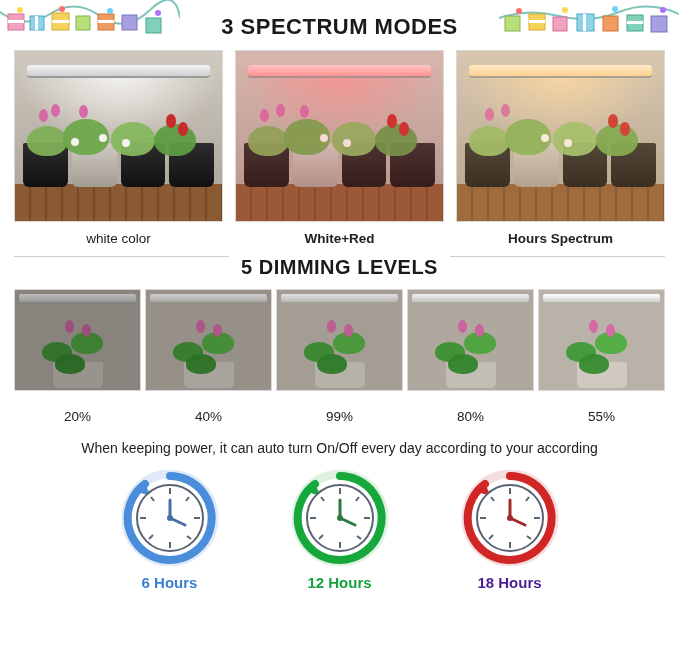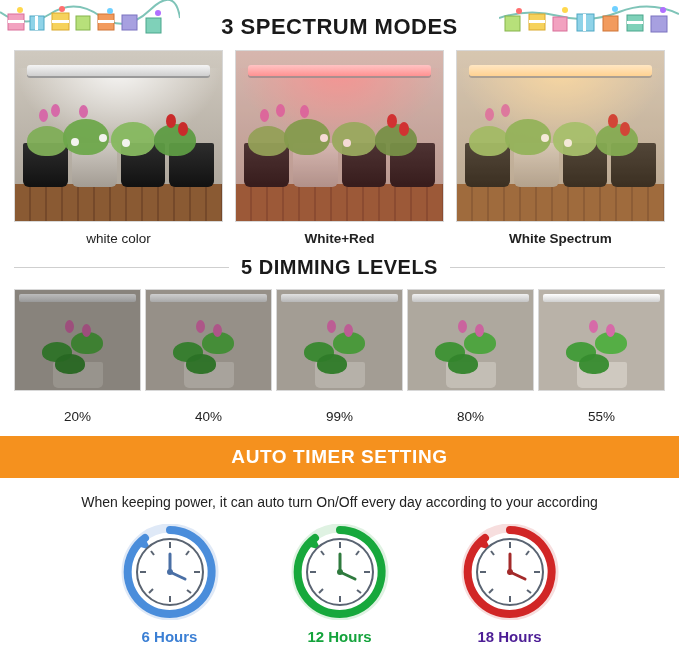--- a/index.html
+++ b/index.html
@@ -22,21 +22,21 @@
   .h-main {
     text-align: center;
     font-size: 22px;
     font-weight: bold;
     letter-spacing: 0.5px;
     color: #1a1a1a;
     margin: 0;
     padding-top: 14px;
   }
   .h-dim-wrap {
-    display: flex; align-items: center; gap: 12px;
+    display: flex; gap: 12px;
     padding: 0 14px; margin-top: 10px;
   }
   .h-dim-wrap .rule { flex: 1; height: 1px; background: #cfcfcf; }
   .h-dim {
     font-size: 20px; font-weight: bold; color: #1a1a1a; letter-spacing: 0.5px;
     white-space: nowrap;
   }
 
   
   .spectrum-row {
@@ -265,21 +265,21 @@
             <div class="bloomp" style="left:12%;top:14%;"></div>
             <div class="bloomp" style="left:20%;top:8%;"></div>
             <div class="bloomr" style="left:74%;top:22%;"></div>
             <div class="bloomr" style="left:80%;top:34%;"></div>
             <div class="bloomw" style="left:40%;top:52%;"></div>
             <div class="bloomw" style="left:52%;top:60%;"></div>
           </div>
           <div class="tint-warm"></div>
         </div>
       </div>
-      <div class="caption bold">White Spectrum</div>
+      <div class="caption bold">Hours Spectrum</div>
     </div>
   </div>
 
   <div class="h-dim-wrap">
     <div class="rule"></div>
     <div class="h-dim">5 DIMMING LEVELS</div>
     <div class="rule"></div>
   </div>
 
   <div class="dim-row">
@@ -358,23 +358,20 @@
           <div class="leaf" style="left:22%;top:54%;width:30px;height:20px;background:#368c2e;"></div>
           <div class="bloomp" style="left:34%;top:10%;"></div>
           <div class="bloomp" style="left:56%;top:16%;"></div>
         </div>
         <div class="dim-shade" style="opacity:0"></div>
       </div>
       <div class="dim-cap">55%</div>
     </div>
   </div>
 
-  <div class="banner">
-    <div class="banner-text">AUTO TIMER SETTING</div>
-  </div>
 
   <div class="subtitle">When keeping power, it can auto turn On/Off every day according to your according</div>
 
   <div class="clock-row">
 
     <div class="clock-item">
       <svg width="110" height="96" viewBox="0 0 110 96">
         <circle cx="55" cy="48" r="44" fill="none" stroke="#dfe9f7" stroke-width="9"></circle>
         <path d="M55 6 A42 42 0 1 1 30 14" fill="none" stroke="#4a8ddb" stroke-width="8" stroke-linecap="round"></path>
         <polygon points="30,14 22,22 36,26" fill="#4a8ddb"></polygon>

